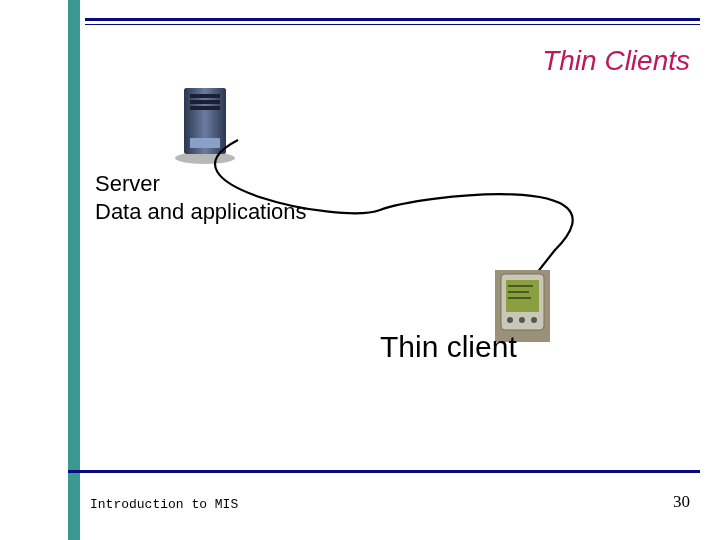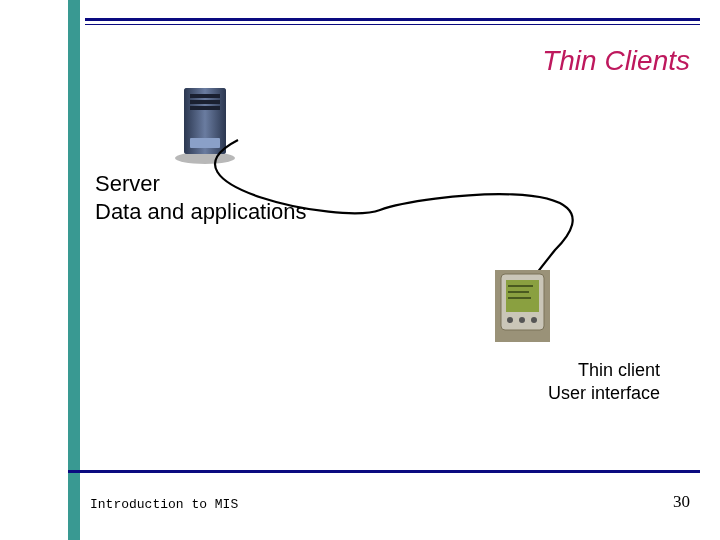--- a/index.html
+++ b/index.html
@@ -52,24 +52,24 @@
     top: 170px;
     width: 250px;
     text-align: left;
     font-size: 22px;
     line-height: 1.25;
     color: #000;
   }
   .client-block {
     position: absolute;
     left: 380px;
-    top: 359px;
+    top: 328px;
     width: 280px;
-    text-align: right;
-    font-size: 18px;
+    text-align: left;
+    font-size: 30px;
     line-height: 1.25;
     color: #000;
   }
   .bottom-rule {
     position: absolute;
     left: 68px;
     right: 20px;
     top: 470px;
     height: 3px;
     background: #0a0a80;
@@ -145,19 +145,18 @@
     <line x1="13" y1="22" x2="34" y2="22" stroke="#4a5a20" stroke-width="2"></line>
     <line x1="13" y1="28" x2="36" y2="28" stroke="#4a5a20" stroke-width="2"></line>
     <circle cx="15" cy="50" r="3" fill="#555"></circle>
     <circle cx="27" cy="50" r="3" fill="#555"></circle>
     <circle cx="39" cy="50" r="3" fill="#555"></circle>
   </svg>
 </div>
 
 <div class="client-block">
   <div>Thin client</div>
-  <div>User interface</div>
 </div>
 
 <div class="bottom-rule"></div>
 
 <div class="footer-left">Introduction to MIS</div>
 <div class="footer-right">30</div>
 
 </body></html>

